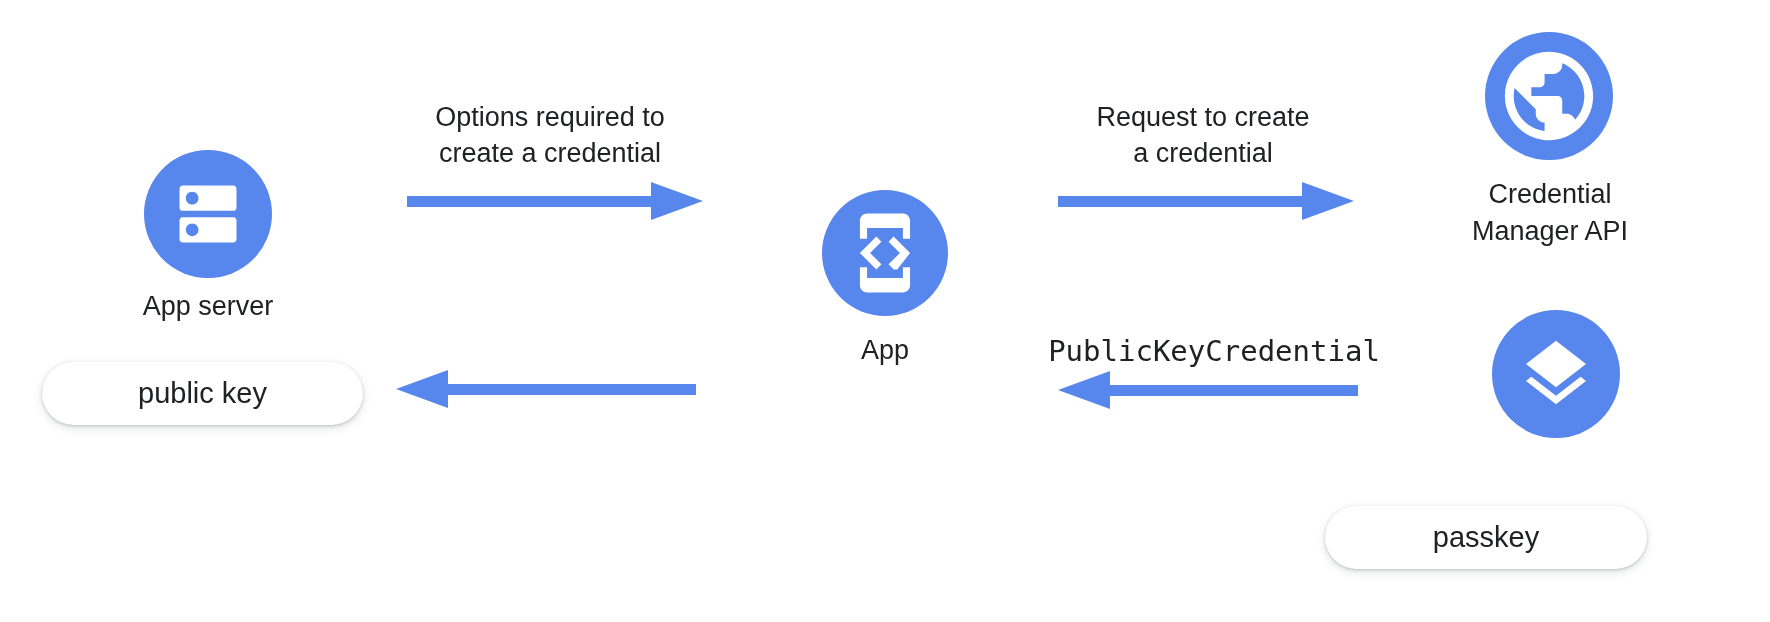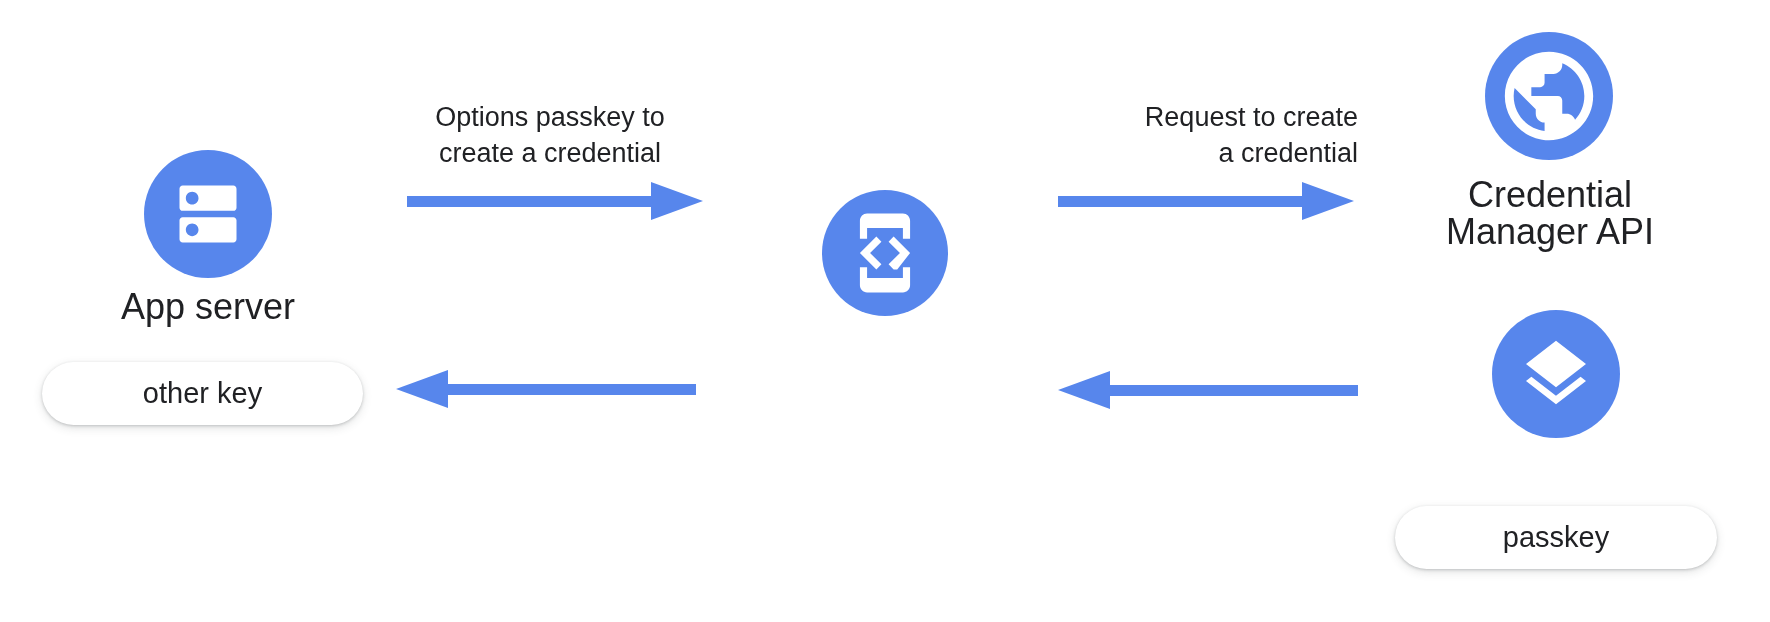--- a/index.html
+++ b/index.html
@@ -19,21 +19,21 @@
   }
   .circle{
     position:absolute;
     border-radius:50%;
     background:var(--accent-blue);
     display:flex;align-items:center;justify-content:center;
   }
   .circle svg{display:block;}
   .node-label{
     position:absolute;
-    font-size:36px;line-height:37px;font-weight:500;
+    font-size:27px;line-height:37px;font-weight:500;
     text-align:center;
     white-space:pre-line;
     color:var(--text);
   }
   .flow-label{
     position:absolute;
     font-size:27px;line-height:36px;font-weight:400;
     text-align:center;
     white-space:pre-line;
     color:var(--text);
@@ -78,60 +78,62 @@
 
 <div class="canvas">
 
   <div class="circle" style="left:144px;top:150px;width:128px;height:128px;">
     <svg width="76" height="76" viewBox="0 0 24 24" fill="#ffffff" aria-hidden="true">
       <path d="M20 13H4c-.55 0-1 .45-1 1v6c0 .55.45 1 1 1h16c.55 0 1-.45 1-1v-6c0-.55-.45-1-1-1zM7 19c-1.1 0-2-.9-2-2s.9-2 2-2 2 .9 2 2-.9 2-2 2zM20 3H4c-.55 0-1 .45-1 1v6c0 .55.45 1 1 1h16c.55 0 1-.45 1-1V4c0-.55-.45-1-1-1zM7 9c-1.1 0-2-.9-2-2s.9-2 2-2 2 .9 2 2-.9 2-2 2z"></path>
     </svg>
   </div>
   <div class="node-label" style="left:83px;top:288px;width:250px;">App server</div>
   <div class="pill" style="left:42px;top:362px;width:321px;height:63px;">
-    <span class="pill-text">other key</span>
+    <span class="pill-text">public key</span>
   </div>
 
-  <div class="flow-label" style="left:395px;top:99px;width:310px;">Options passkey to
+  <div class="flow-label" style="left:395px;top:99px;width:310px;">Options required to
 create a credential</div>
   <div class="arrow right" style="left:407px;top:182px;width:296px;">
     <div class="arrow-body"></div>
     <div class="arrow-head"></div>
   </div>
 
   <div class="circle" style="left:822px;top:190px;width:126px;height:126px;">
     <svg width="86" height="86" viewBox="0 0 24 24" fill="#ffffff" aria-hidden="true">
       <path d="M7 5h10v3h2V3c0-1.1-.9-2-2-2L7 1c-1.1 0-2 .9-2 2v5h2V5zm8.41 11.59L19 12l-4.59-4.59L13 8.83 16.17 12 13 15.17l1.41 1.42zM11 15.17 7.83 12 11 8.83 9.59 7.41 5 12l4.59 4.59L11 15.17zM17 19H7v-3H5v5c0 1.1.9 2 2 2h10c1.1 0 2-.9 2-2v-5h-2v3z"></path>
     </svg>
   </div>
+  <div class="node-label" style="left:805px;top:332px;width:160px;">App</div>
 
-  <div class="flow-label" style="left:1048px;top:99px;width:310px;text-align:right;">Request to create
+  <div class="flow-label" style="left:1048px;top:99px;width:310px;">Request to create
 a credential</div>
   <div class="arrow right" style="left:1058px;top:182px;width:296px;">
     <div class="arrow-body"></div>
     <div class="arrow-head"></div>
   </div>
 
   <div class="circle" style="left:1485px;top:32px;width:128px;height:128px;">
     <svg width="106" height="106" viewBox="0 0 24 24" fill="#ffffff" aria-hidden="true">
       <path d="M12 2C6.48 2 2 6.48 2 12s4.48 10 10 10 10-4.48 10-10S17.52 2 12 2zm-1 17.93c-3.95-.49-7-3.85-7-7.93 0-.62.08-1.21.21-1.79L9 15v1c0 1.1.9 2 2 2v1.93zm6.9-2.54c-.26-.81-1-1.39-1.9-1.39h-1v-3c0-.55-.45-1-1-1H8v-2h2c.55 0 1-.45 1-1V7h2c1.1 0 2-.9 2-2v-.41c2.93 1.19 5 4.06 5 7.41 0 2.08-.8 3.97-2.1 5.39z"></path>
     </svg>
   </div>
   <div class="node-label" style="left:1416px;top:176px;width:268px;">Credential
 Manager API</div>
 
   <div class="circle" style="left:1492px;top:310px;width:128px;height:128px;">
     <svg width="80" height="80" viewBox="0 0 24 24" fill="#ffffff" aria-hidden="true">
       <path d="M11.99 18.54l-7.37-5.73L3 14.07l9 7 9-7-1.63-1.27-7.38 5.74zM12 16l7.36-5.73L21 9l-9-7-9 7 1.63 1.27L12 16z"></path>
     </svg>
   </div>
-  <div class="pill" style="left:1395px;top:506px;width:322px;height:63px;">
+  <div class="pill" style="left:1325px;top:506px;width:322px;height:63px;">
     <span class="pill-text">passkey</span>
   </div>
 
+  <div class="flow-label mono" style="left:1035px;top:333px;width:358px;">PublicKeyCredential</div>
   <div class="arrow left" style="left:1058px;top:371px;width:300px;">
     <div class="arrow-body"></div>
     <div class="arrow-head"></div>
   </div>
 
   <div class="arrow left" style="left:396px;top:370px;width:300px;">
     <div class="arrow-body"></div>
     <div class="arrow-head"></div>
   </div>
 

